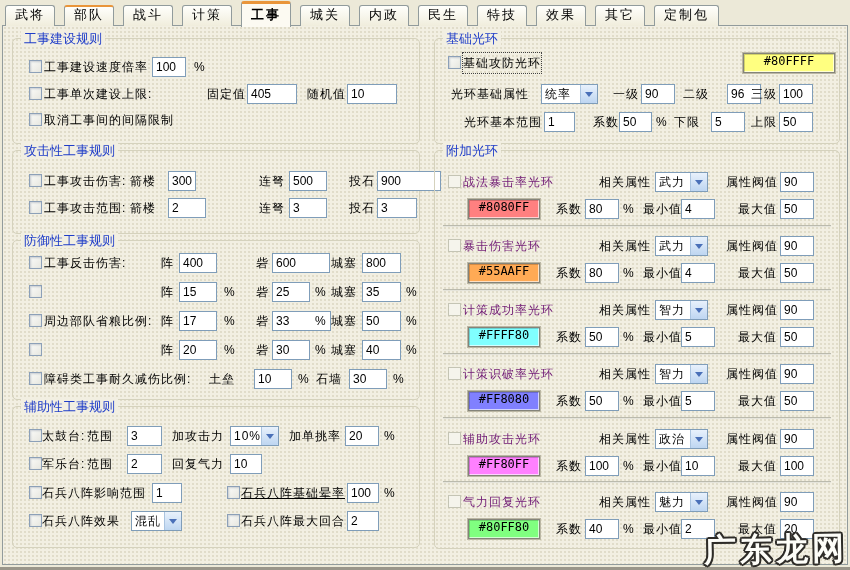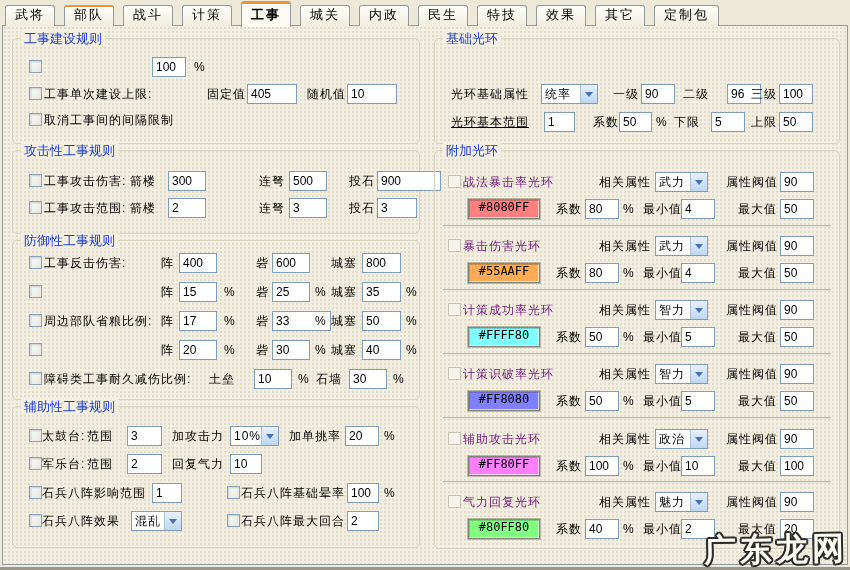--- a/index.html
+++ b/index.html
@@ -105,20 +105,21 @@
     <span class="tab">其它</span>
     <span class="tab">定制包</span>
   </div>
 
   <div class="panel"></div>
 
   <div class="gb" style="left:12px;top:38px;width:406px;height:104px;">
     <span class="gb-title">工事建设规则</span>
     <div class="row" style="top:18px;">
       <span class="cb" style="left:16px;"></span>
+      <span class="lbl" style="left:31px;">工事建设速度倍率</span>
       <input class="tb" style="left: 139px; width: 34px;" value="100">
       <span class="pct" style="left:181px;">%</span>
     </div>
     <div class="row" style="top:45px;">
       <span class="cb" style="left:16px;"></span>
       <span class="lbl" style="left:31px;">工事单次建设上限:</span>
       <span class="lbl" style="left:194px;">固定值</span>
       <input class="tb" style="left: 234px; width: 50px;" value="405">
       <span class="lbl" style="left:294px;">随机值</span>
       <input class="tb" style="left: 334px; width: 50px;" value="10">
@@ -128,21 +129,21 @@
       <span class="lbl" style="left:31px;">取消工事间的间隔限制</span>
     </div>
   </div>
 
   <div class="gb" style="left:12px;top:150px;width:406px;height:82px;">
     <span class="gb-title">攻击性工事规则</span>
     <div class="row" style="top:20px;">
       <span class="cb" style="left:16px;"></span>
       <span class="lbl" style="left:31px;">工事攻击伤害:</span>
       <span class="lbl" style="left:117px;">箭楼</span>
-      <input class="tb" style="left: 155px; width: 38px;" value="300">
+      <input class="tb" style="left: 155px; width: 28px;" value="300">
       <span class="lbl" style="left:246px;">连弩</span>
       <input class="tb" style="left: 276px; width: 38px;" value="500">
       <span class="lbl" style="left:336px;">投石</span>
       <input class="tb" style="left: 364px; width: 64px;" value="900">
     </div>
     <div class="row" style="top:47px;">
       <span class="cb" style="left:16px;"></span>
       <span class="lbl" style="left:31px;">工事攻击范围:</span>
       <span class="lbl" style="left:117px;">箭楼</span>
       <input class="tb" style="left: 155px; width: 38px;" value="2">
@@ -154,21 +155,21 @@
   </div>
 
   <div class="gb" style="left:12px;top:240px;width:406px;height:158px;">
     <span class="gb-title">防御性工事规则</span>
     <div class="row" style="top:12px;">
       <span class="cb" style="left:16px;"></span>
       <span class="lbl" style="left:31px;">工事反击伤害:</span>
       <span class="lbl" style="left:148px;">阵</span>
       <input class="tb" style="left: 166px; width: 38px;" value="400">
       <span class="lbl" style="left:243px;">砦</span>
-      <input class="tb" style="left: 259px; width: 38px;" value="600">
+      <input class="tb" style="left: 259px; width: 58px;" value="600">
       <span class="lbl" style="left:318px;">城塞</span>
       <input class="tb" style="left: 349px; width: 39px;" value="800">
     </div>
     <div class="row" style="top:41px;">
       <span class="cb" style="left:16px;"></span>
       <span class="lbl" style="left:148px;">阵</span>
       <input class="tb" style="left: 166px; width: 38px;" value="15">
       <span class="pct" style="left:211px;">%</span>
       <span class="lbl" style="left:243px;">砦</span>
       <input class="tb" style="left: 259px; width: 38px;" value="25">
@@ -236,54 +237,59 @@
       <span class="lbl" style="left:74px;">范围</span>
       <input class="tb" style="left: 114px; width: 35px;" value="2">
       <span class="lbl" style="left:159px;">回复气力</span>
       <input class="tb" style="left: 217px; width: 32px;" value="10">
     </div>
     <div class="row" style="top:76px;">
       <span class="cb" style="left:16px;"></span>
       <span class="lbl" style="left:29px;">石兵八阵影响范围</span>
       <input class="tb" style="left: 139px; width: 30px;" value="1">
       <span class="cb" style="left:214px;"></span>
-      <span class="lbl" style="left:228px;">石兵八阵基础晕率</span>
+      <span class="lbl" style="left:228px;text-decoration:underline;">石兵八阵基础晕率</span>
       <input class="tb" style="left: 334px; width: 32px;" value="100">
       <span class="pct" style="left:371px;">%</span>
     </div>
     <div class="row" style="top:104px;">
       <span class="cb" style="left:16px;"></span>
       <span class="lbl" style="left:29px;">石兵八阵效果</span>
       <span class="dd" style="left:118px;width:51px;">
         <span class="txt">混乱</span>
         <span class="btn"></span>
       </span>
       <span class="cb" style="left:214px;"></span>
       <span class="lbl" style="left:228px;">石兵八阵最大回合</span>
       <input class="tb" style="left: 334px; width: 32px;" value="2">
     </div>
   </div>
 
   <div class="gb" style="left:434px;top:38px;width:404px;height:104px;">
     <span class="gb-title">基础光环</span>
+    <div class="row" style="top:14px;">
+      <span class="cb" style="left:13px;"></span>
+      <span class="lbl focus-dotted" style="left:28px;">基础攻防光环</span>
+      <span class="swatch" style="left: 308px; width: 92px; background: rgb(255, 255, 128);">#80FFFF</span>
+    </div>
     <div class="row" style="top:45px;">
       <span class="lbl" style="left:16px;">光环基础属性</span>
       <span class="dd" style="left:106px;width:57px;">
         <span class="txt">统率</span>
         <span class="btn"></span>
       </span>
       <span class="lbl" style="left:178px;">一级</span>
       <input class="tb" style="left: 206px; width: 34px;" value="90">
       <span class="lbl" style="left:248px;">二级</span>
       <input class="tb" style="left: 292px; width: 34px;" value="96">
       <span class="lbl" style="left:316px;">三级</span>
       <input class="tb" style="left: 344px; width: 34px;" value="100">
     </div>
     <div class="row" style="top:73px;">
-      <span class="lbl" style="left:16px;text-decoration:underline;">光环基本范围</span>
+      <span class="lbl" style="left:29px;">光环基本范围</span>
       <input class="tb" style="left: 109px; width: 31px;" value="1">
       <span class="lbl" style="left:158px;">系数</span>
       <input class="tb" style="left: 184px; width: 33px;" value="50">
       <span class="pct" style="left:221px;">%</span>
       <span class="lbl" style="left:239px;">下限</span>
       <input class="tb" style="left: 276px; width: 34px;" value="5">
       <span class="lbl" style="left:316px;">上限</span>
       <input class="tb" style="left: 344px; width: 34px;" value="50">
     </div>
   </div>

